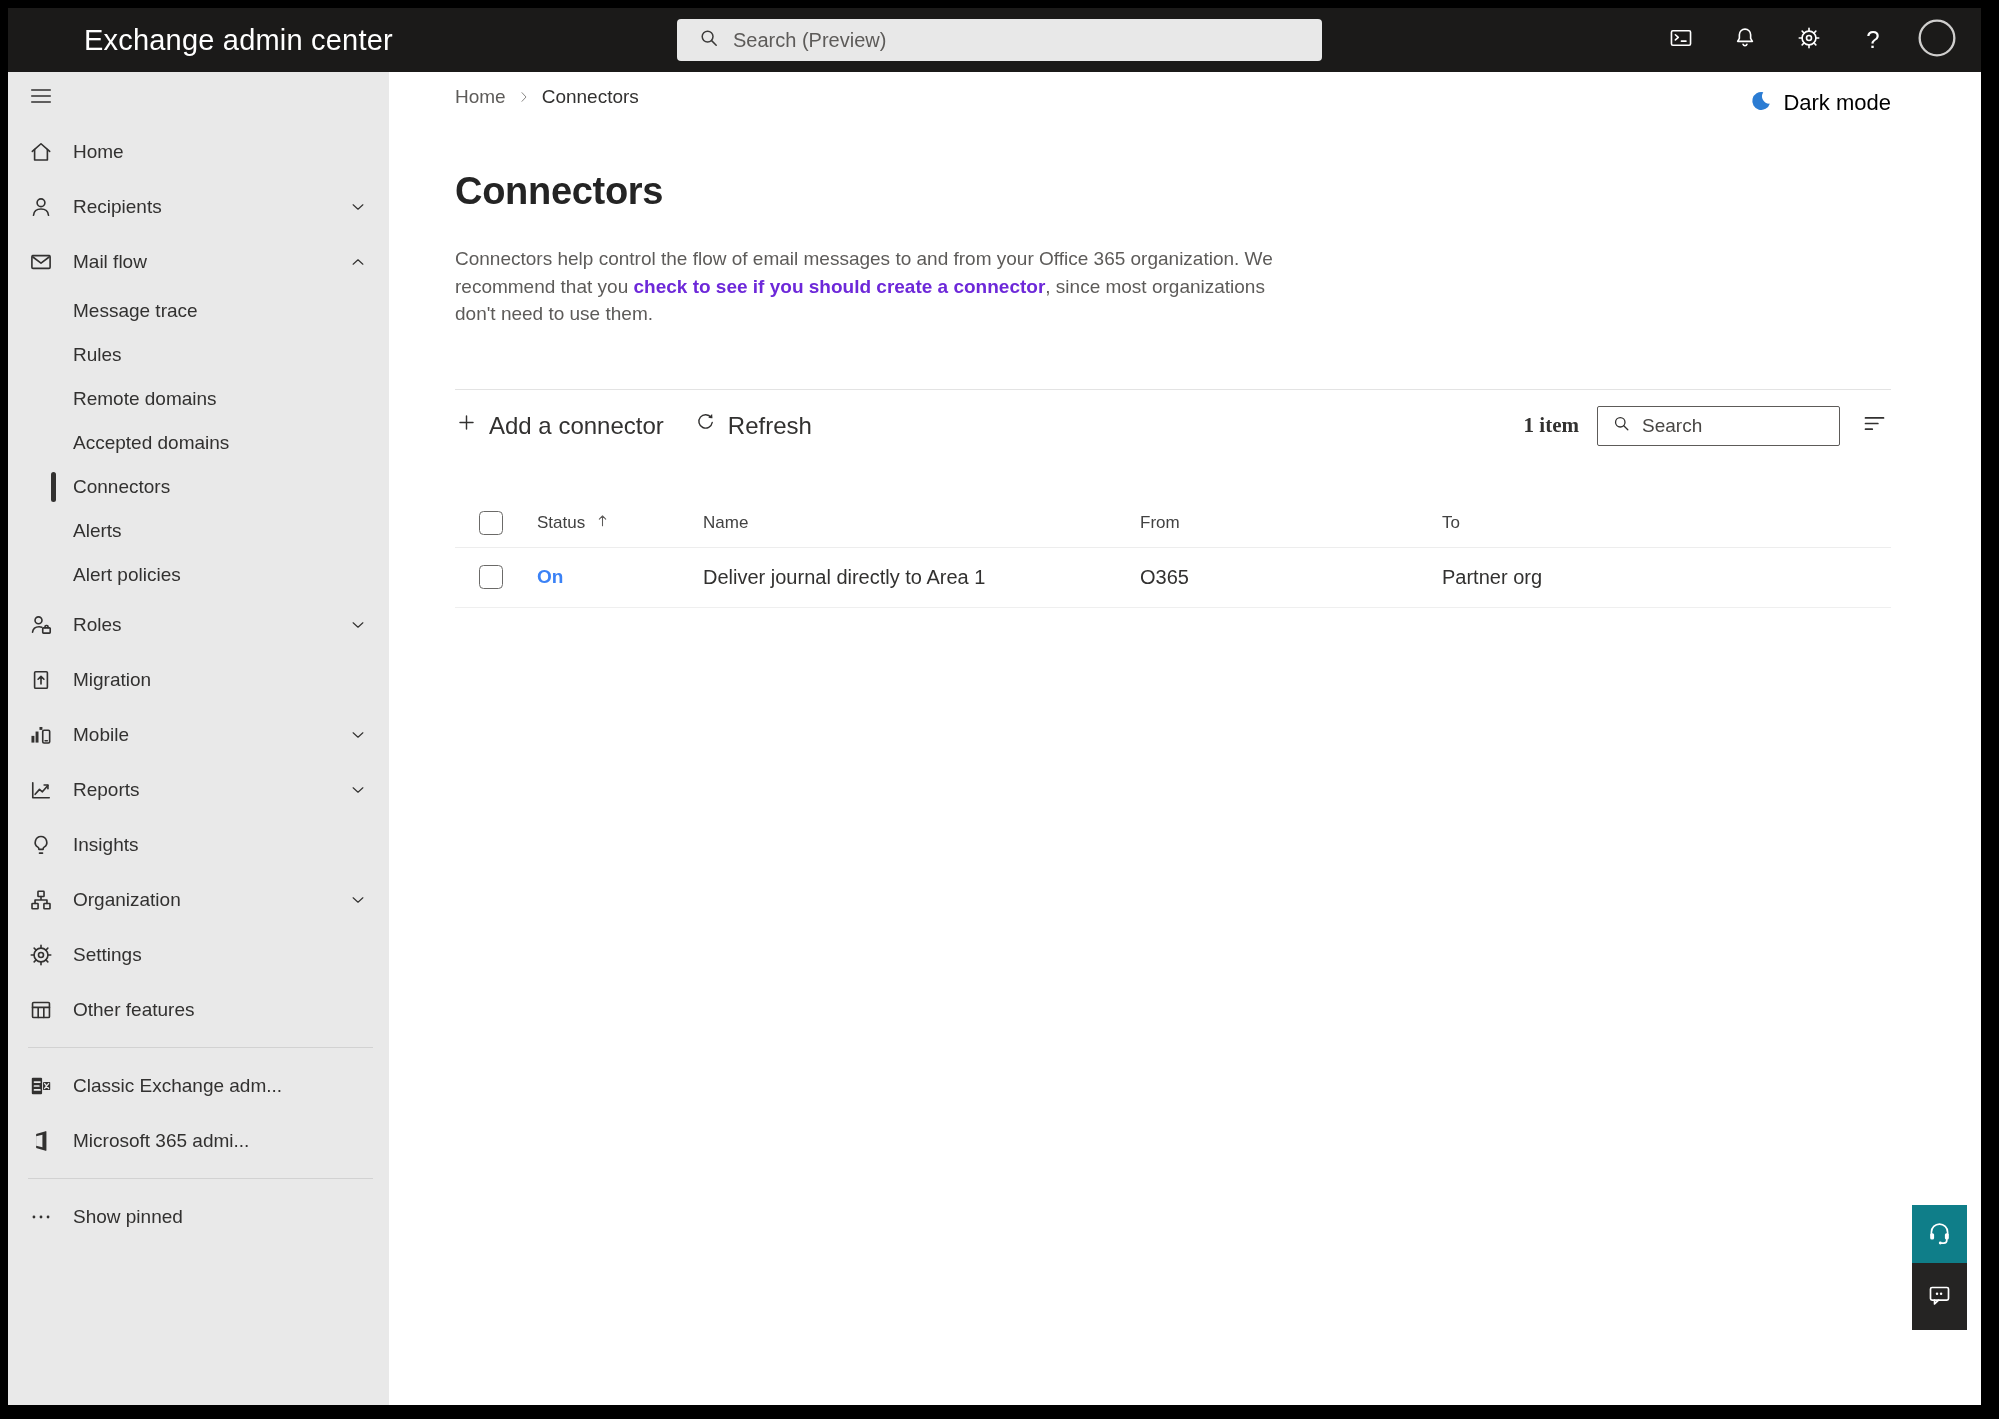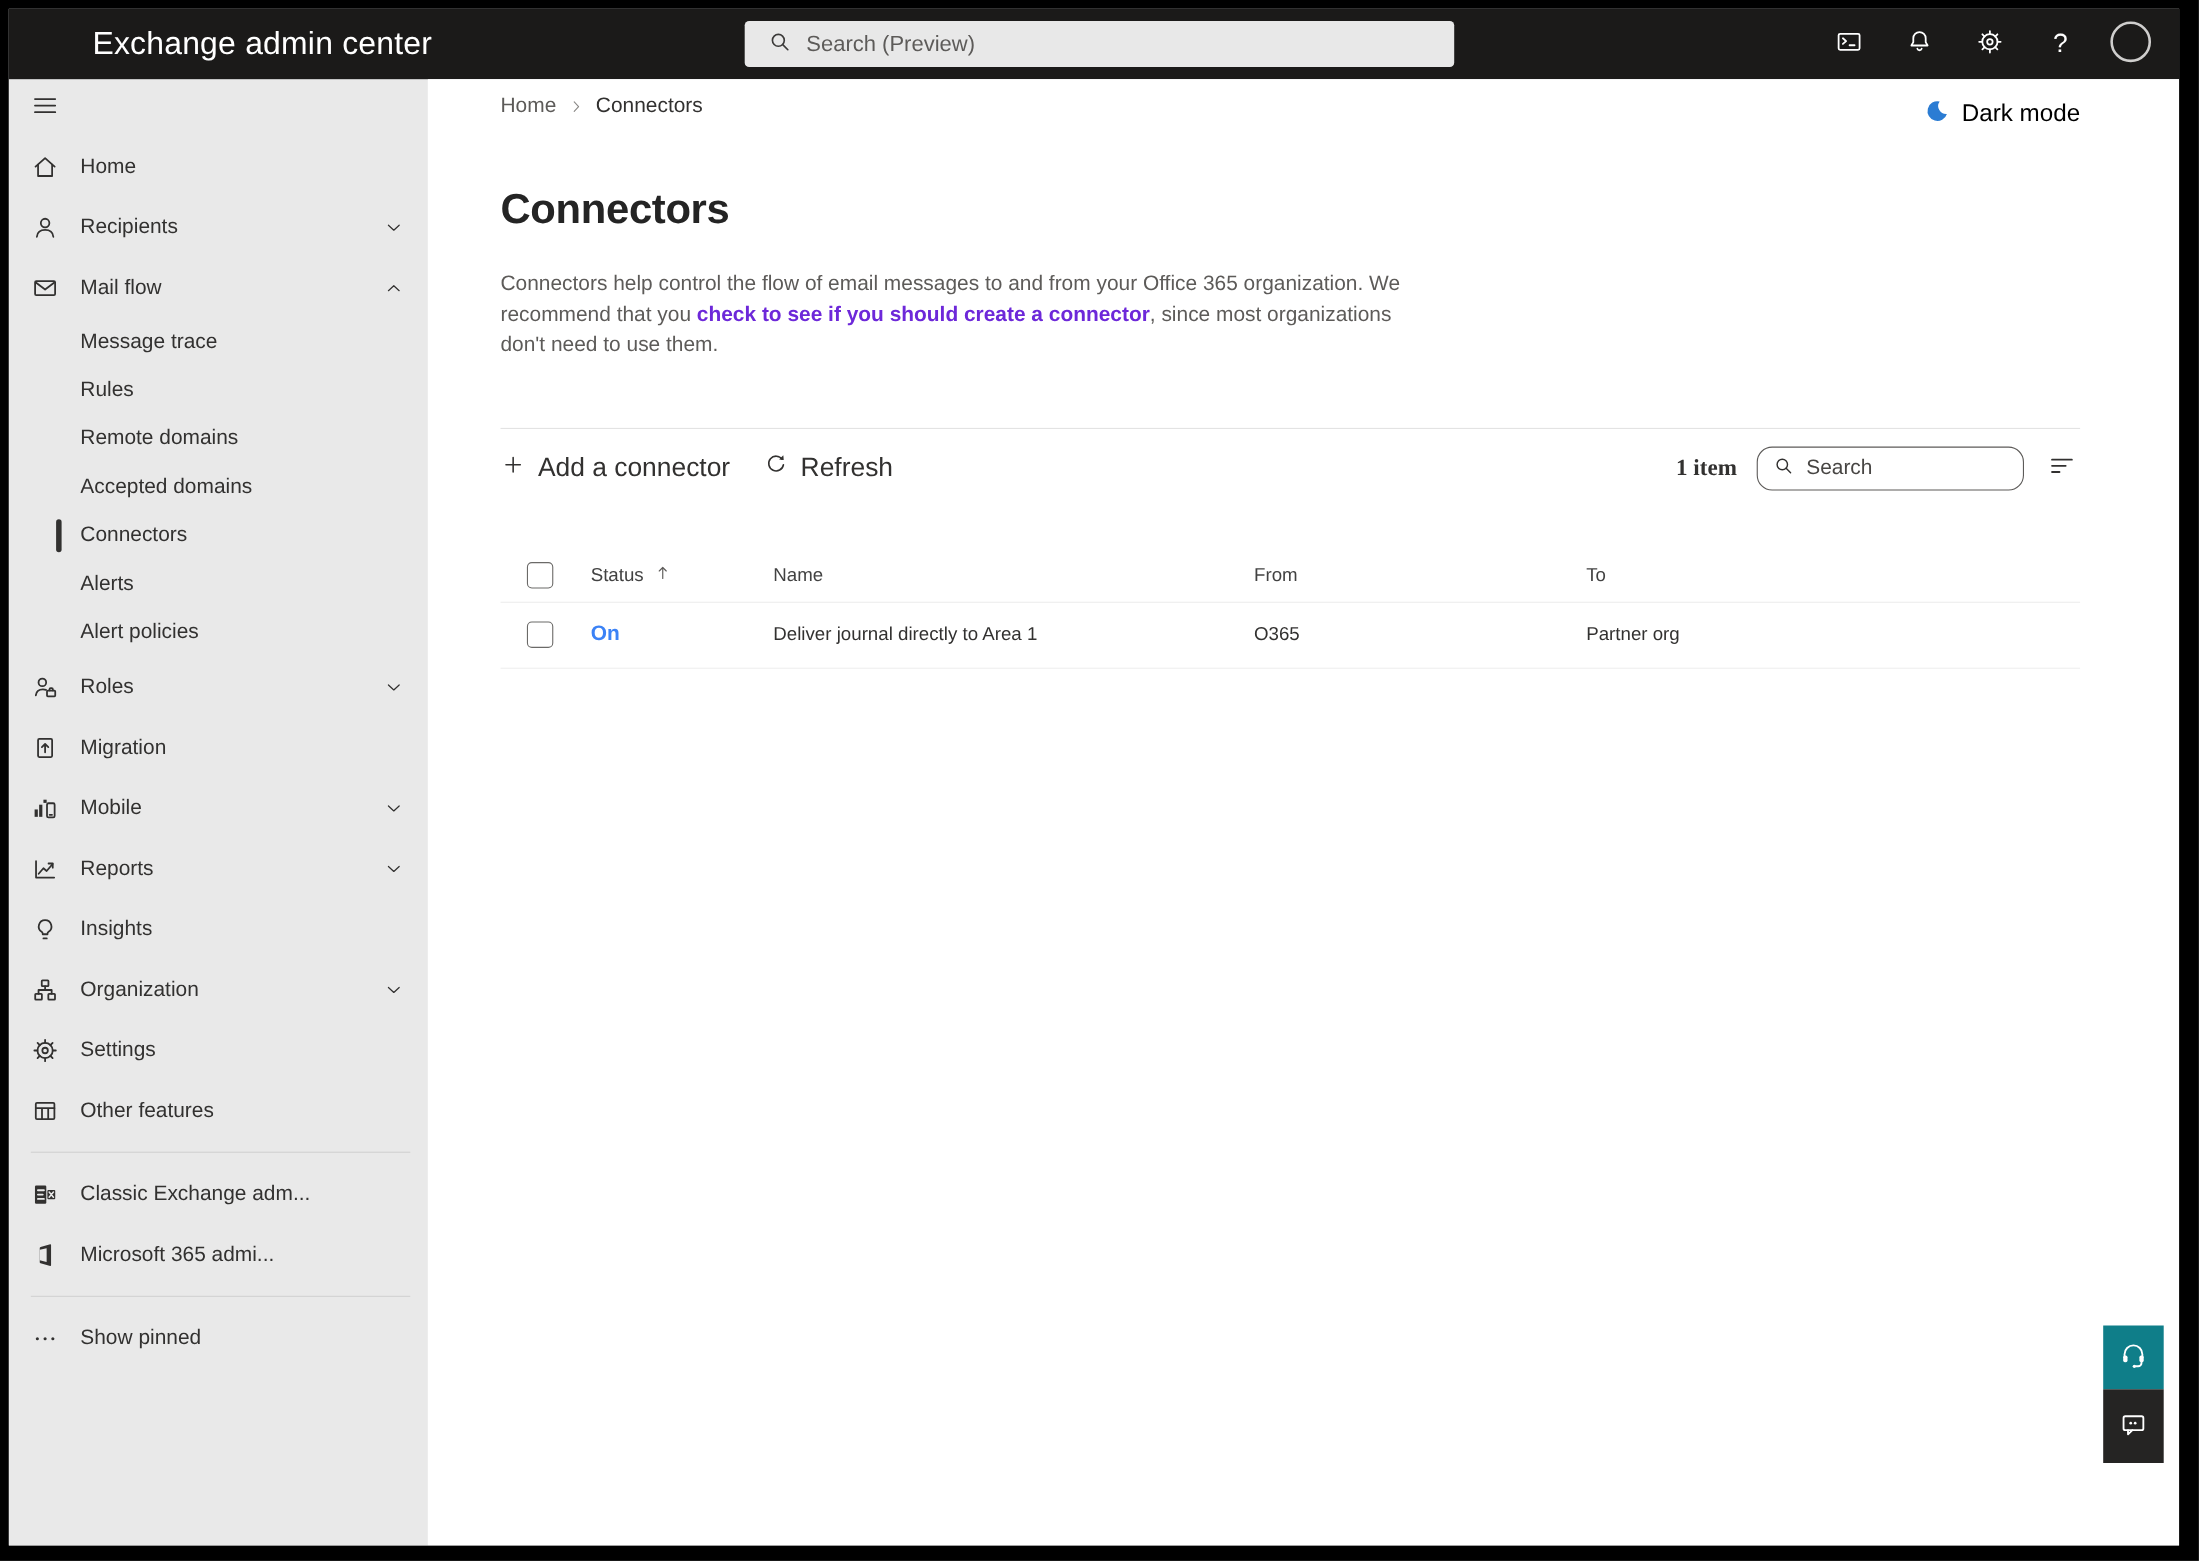--- a/index.html
+++ b/index.html
@@ -57,36 +57,36 @@
 
   .section-divider { margin-top:61px; height:1px; background:#e3e3e3; }
 
   
   .toolbar { height:72px; display:flex; align-items:center; }
   .tool-btn { display:flex; align-items:center; gap:11px; font-size:24px; color:#323130; cursor:pointer; }
   .tool-btn + .tool-btn { margin-left:30px; }
   .tool-btn svg { width:23px; height:23px; color:#323130; }
   .tool-right { margin-left:auto; display:flex; align-items:center; }
   .item-count { font-family:"Liberation Serif", serif; font-weight:700; font-size:21px; color:#323130; margin-right:18px; white-space:nowrap; }
-  .list-search { width:243px; height:40px; border:1px solid #5d5b59; border-radius:14px; background:#fff; display:flex; align-items:center; padding-left:13px; gap:10px; }
+  .list-search { width:243px; height:40px; border:1px solid #5d5b59; border-radius:2px; background:#fff; display:flex; align-items:center; padding-left:13px; gap:10px; }
   .list-search svg { width:21px; height:21px; color:#323130; flex-shrink:0; }
   .list-search input { flex:1; min-width:0; border:none; outline:none; background:transparent; font-family:inherit; font-size:19px; color:#323130; }
   .list-search input::placeholder { color:#484644; }
   .filter-btn { margin-left:17px; width:34px; height:34px; display:grid; place-items:center; color:#323130; cursor:pointer; }
   .filter-btn svg { width:27px; height:27px; }
 
   
   .tgrid { display:grid; grid-template-columns:82px 166px 437px 302px auto; align-items:center; }
   .thead { height:49px; margin-top:37px; border-bottom:1px solid #ededed; }
   .thead .hcell { font-size:17px; color:#424242; display:flex; align-items:center; gap:9px; }
   .sort-arrow svg { width:17px; height:17px; color:#5d5b59; }
   .trow { height:60px; border-bottom:1px solid #efefef; }
   .checkbox { width:24px; height:24px; border:1.6px solid #6b6a68; border-radius:4.5px; background:#fff; margin-left:24px; cursor:pointer; }
   .cell-status { font-size:19px; font-weight:700; color:#3b82f6; }
-  .cell { font-size:17px; color:#323130; }
+  .cell { font-size:20px; color:#323130; }
 
   
   .fab-wrap { position:absolute; right:14px; top:1197px; width:55px; display:flex; flex-direction:column; }
   .fab { width:55px; display:grid; place-items:center; color:#fff; cursor:pointer; }
   .fab svg { width:27px; height:27px; }
   .fab.f0 { height:58px; }
   .fab.f1 { height:67px; }
 </style>
 </head>
 <body>

